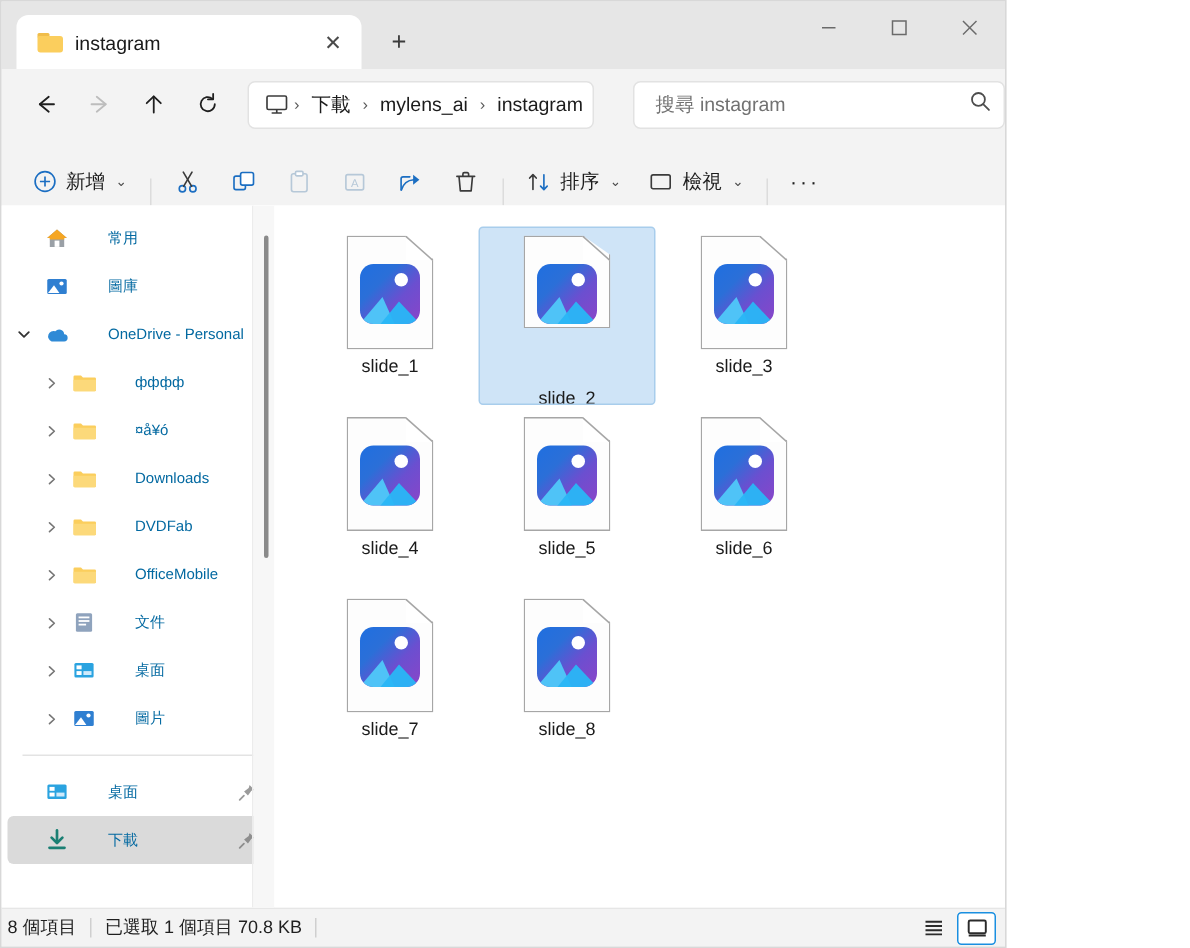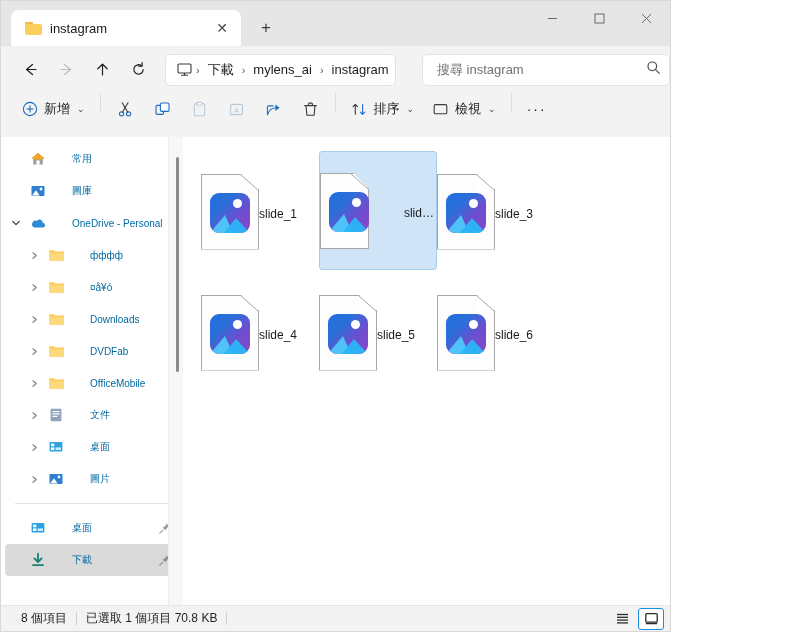--- a/index.html
+++ b/index.html
@@ -124,21 +124,21 @@
     padding: 0 8px 0 14px;
     flex: none;
   }
   .search-placeholder { font-size: 13px; color: #727272; flex: 1; white-space: nowrap; }
   .search-icon { color: #4d4d4d; flex: none; }
 
   
   .commandbar {
     height: 44px;
     background: #f3f3f3;
-    display: flex; align-items: flex-start;
+    display: flex; align-items: flex-end;
     padding: 0 10px 0 12px;
     flex: none;
   }
   .cmd {
     height: 32px;
     display: flex; align-items: center;
     gap: 6px;
     padding: 0 9px;
     border-radius: 4px;
     font-size: 13px; color: #1c1c1c;
@@ -213,21 +213,21 @@
     flex: 1;
     background: #ffffff;
     padding: 14px 0 0 18px;
     overflow: hidden;
     position: relative;
   }
   .grid { display: flex; flex-wrap: wrap; }
   .file-cell {
     width: 118px; height: 119px;
     margin: 0 0 2px 0;
-    display: flex; flex-direction: row;
+    display: flex; flex-direction: column;
     align-items: center; justify-content: flex-start;
     padding-top: 6px;
     border-radius: 3px;
   }
   .file-cell.selected { background: #cfe4f7; border: 1px solid #a8cdec; padding-top: 5px; gap: 35px; }
   .file-thumb {
     width: 58px; height: 76px;
     position: relative;
     margin-bottom: 4px;
   }
@@ -265,21 +265,21 @@
     max-width: 110px;
     white-space: nowrap; overflow: hidden; text-overflow: ellipsis;
   }
 
   
   .statusbar {
     height: 26px;
     background: #f3f3f3;
     border-top: 1px solid #e6e6e6;
     display: flex; align-items: center;
-    padding: 0 6px 0 20px;
+    padding: 0 6px 0 4px;
     flex: none;
   }
   .status-text { font-size: 12px; color: #1f1f1f; white-space: nowrap; }
   .status-sep { width: 1px; height: 13px; background: #cfcfcf; margin: 0 9px; }
   .status-spacer { flex: 1; }
   .viewtoggle {
     width: 26px; height: 22px;
     display: flex; align-items: center; justify-content: center;
     border-radius: 3px; margin-left: 3px;
     color: #2b2b2b;
@@ -766,21 +766,55 @@
               <div class="photo-sun"></div>
               <svg class="photo-mtn" viewBox="0 0 44 24">
                   <path d="M0 24 L17 4 L26 24 Z" fill="#4fc3f7"></path>
                   <path d="M14 24 L28 7 L44 24 Z" fill="#29b6f6" opacity="0.95"></path>
                 </svg>
             </div>
           </div>
           <div class="file-label">slide_6</div>
         </div>
 
-
+        <div class="file-cell">
+          <div class="file-thumb">
+            <div class="page"></div>
+            <svg class="page-fold-line" viewBox="0 0 19 17">
+                <path d="M0.5 0.5 L18.5 16.5 L0.5 16.5 Z" fill="#ffffff" stroke="none"></path>
+                <path d="M0.6 0.6 L18.4 16.4" stroke="#a6a6a6" stroke-width="1" fill="none"></path>
+              </svg>
+            <div class="photo-icon">
+              <div class="photo-sun"></div>
+              <svg class="photo-mtn" viewBox="0 0 44 24">
+                  <path d="M0 24 L17 4 L26 24 Z" fill="#4fc3f7"></path>
+                  <path d="M14 24 L28 7 L44 24 Z" fill="#29b6f6" opacity="0.95"></path>
+                </svg>
+            </div>
+          </div>
+          <div class="file-label">slide_7</div>
+        </div>
+
+        <div class="file-cell">
+          <div class="file-thumb">
+            <div class="page"></div>
+            <svg class="page-fold-line" viewBox="0 0 19 17">
+                <path d="M0.5 0.5 L18.5 16.5 L0.5 16.5 Z" fill="#ffffff" stroke="none"></path>
+                <path d="M0.6 0.6 L18.4 16.4" stroke="#a6a6a6" stroke-width="1" fill="none"></path>
+              </svg>
+            <div class="photo-icon">
+              <div class="photo-sun"></div>
+              <svg class="photo-mtn" viewBox="0 0 44 24">
+                  <path d="M0 24 L17 4 L26 24 Z" fill="#4fc3f7"></path>
+                  <path d="M14 24 L28 7 L44 24 Z" fill="#29b6f6" opacity="0.95"></path>
+                </svg>
+            </div>
+          </div>
+          <div class="file-label">slide_8</div>
+        </div>
 
       </div>
     </div>
   </div>
 
   <div class="statusbar">
     <span class="status-text">8 個項目</span>
     <span class="status-sep"></span>
     <span class="status-text">已選取 1 個項目  70.8 KB</span>
     <span class="status-sep"></span>

